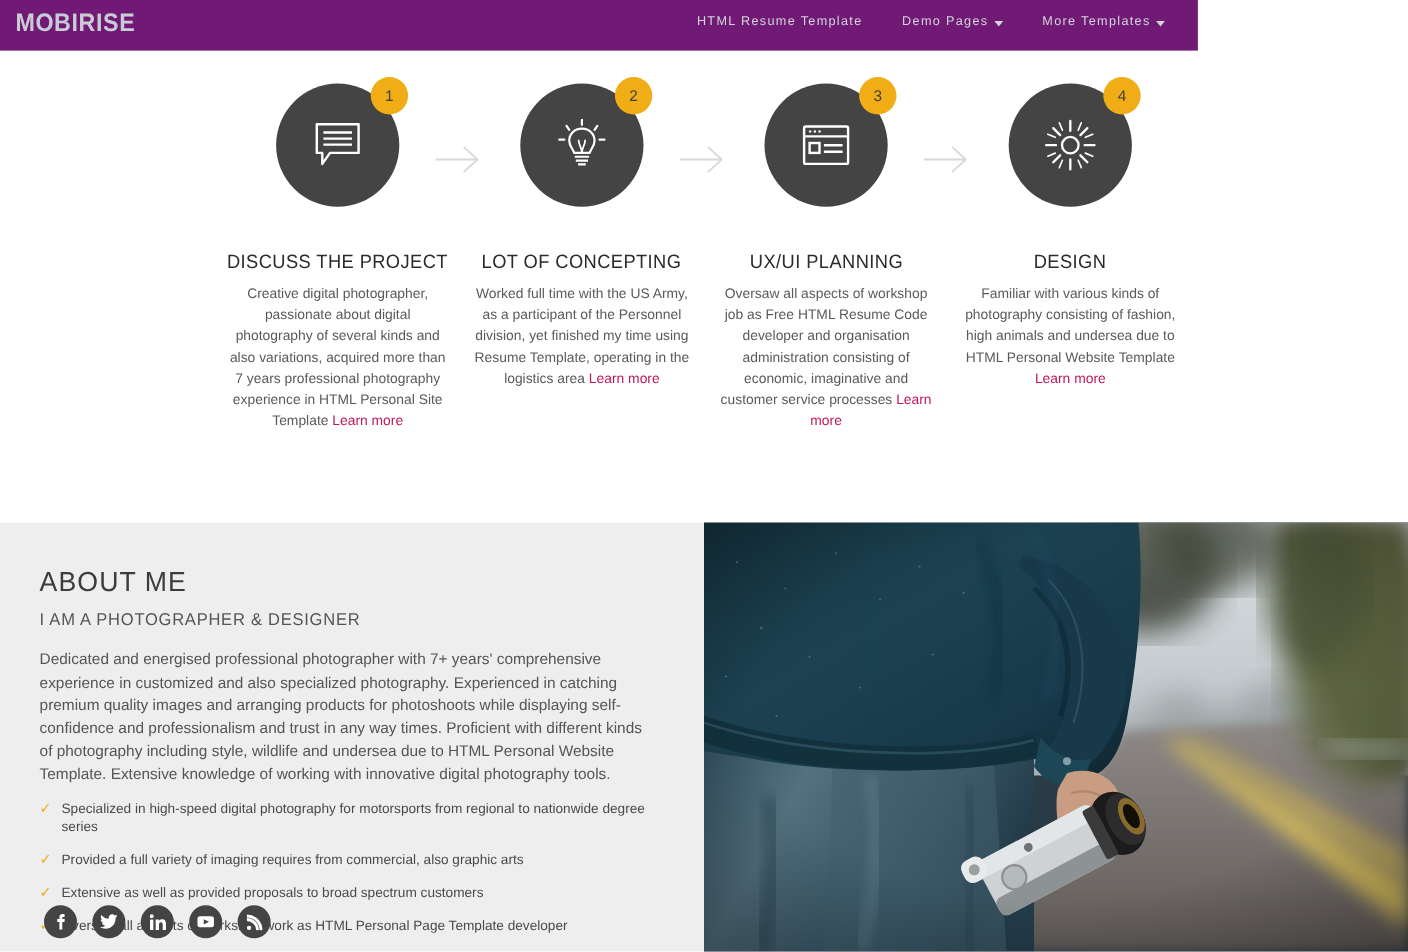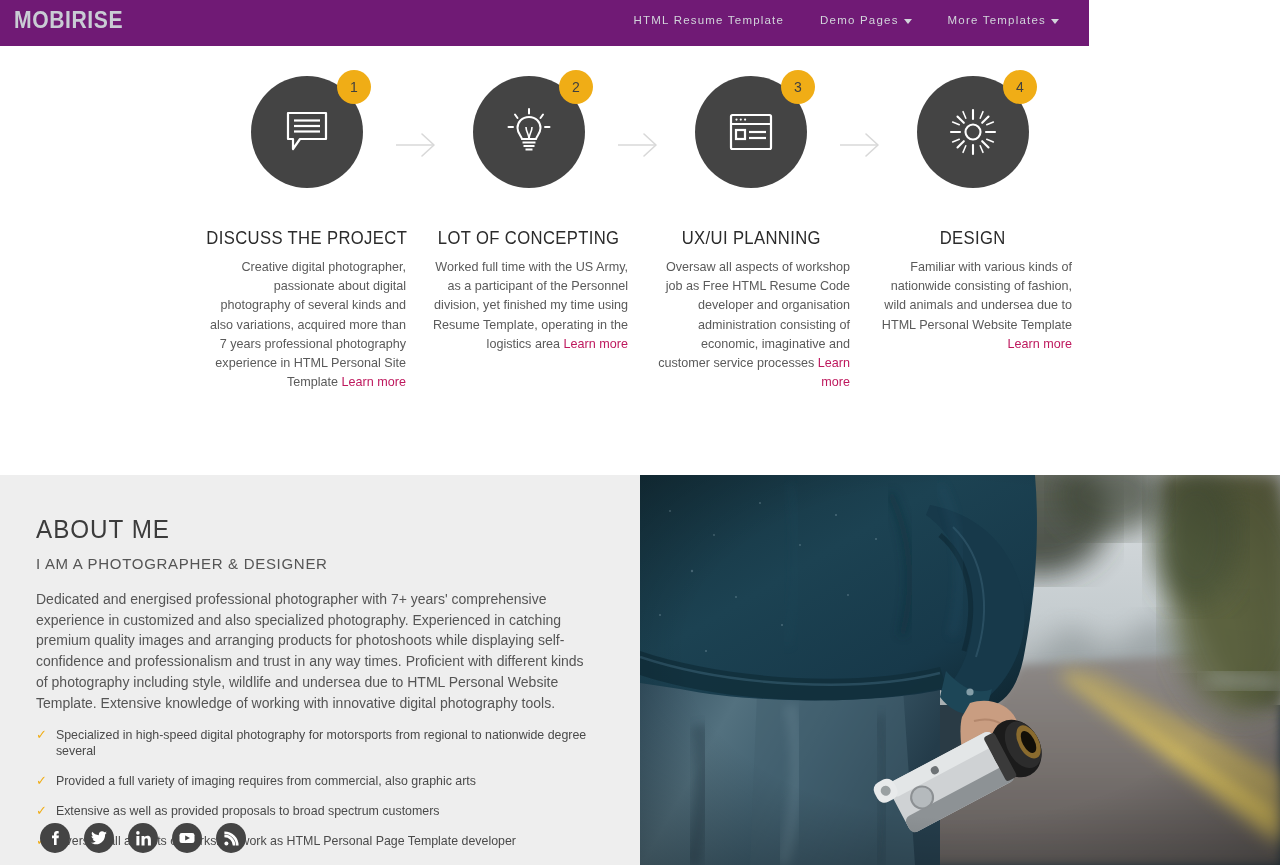--- a/index.html
+++ b/index.html
@@ -137,21 +137,21 @@
     text-align: center;
     transform: scaleX(0.95);
     white-space: nowrap;
   }
   .proc-text {
     margin-top: 9px;
     width: 198px;
     font-size: 12.6px;
     line-height: 19.2px;
     color: #5a5a5a;
-    text-align: right;
+    text-align: center;
   }
   .learn-link {
     color: #be185d;
     cursor: pointer;
   }
 
   
   .about-section {
     position: absolute;
     top: 475px; left: 0;
@@ -375,36 +375,36 @@
               <line x1="3.6" y1="14" x2="10.3" y2="16.8" stroke-width="1.5"></line>
               <line x1="37.7" y1="31.2" x2="44.4" y2="34" stroke-width="1.5"></line>
               <line x1="3.6" y1="34" x2="10.3" y2="31.2" stroke-width="1.5"></line>
               <line x1="37.7" y1="16.8" x2="44.4" y2="14" stroke-width="1.5"></line>
             </svg>
           </span>
         </div>
         <div class="badge">4</div>
       </div>
       <div class="proc-title">DESIGN</div>
-      <div class="proc-text"><span>Familiar with various kinds of nationwide consisting of fashion, wild animals and undersea due to HTML Personal Website Template </span><span class="learn-link">Learn more</span></div>
+      <div class="proc-text"><span>Familiar with various kinds of photography consisting of fashion, high animals and undersea due to HTML Personal Website Template </span><span class="learn-link">Learn more</span></div>
     </div>
 
   </div>
 </section>
 
 <section class="about-section">
   <div class="about-left">
     <h2 class="about-title">ABOUT ME</h2>
     <h3 class="about-subtitle">I AM A PHOTOGRAPHER &amp; DESIGNER</h3>
     <p class="about-body">Dedicated and energised professional photographer with 7+ years' comprehensive experience in customized and also specialized photography. Experienced in catching premium quality images and arranging products for photoshoots while displaying self-confidence and professionalism and trust in any way times. Proficient with different kinds of photography including style, wildlife and undersea due to HTML Personal Website Template. Extensive knowledge of working with innovative digital photography tools.</p>
 
     <ul class="check-list">
       <li class="check-item">
         <span class="check-mark">✓</span>
-        <span>Specialized in high-speed digital photography for motorsports from regional to nationwide degree several</span>
+        <span>Specialized in high-speed digital photography for motorsports from regional to nationwide degree series</span>
       </li>
       <li class="check-item">
         <span class="check-mark">✓</span>
         <span>Provided a full variety of imaging requires from commercial, also graphic arts</span>
       </li>
       <li class="check-item">
         <span class="check-mark">✓</span>
         <span>Extensive as well as provided proposals to broad spectrum customers</span>
       </li>
       <li class="check-item">

